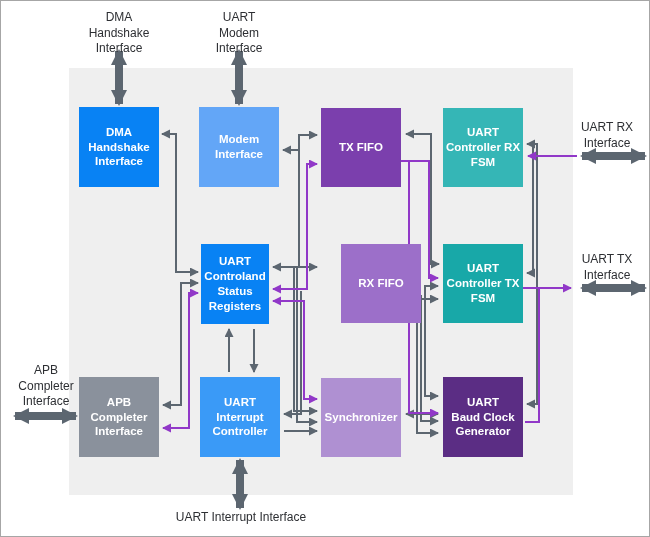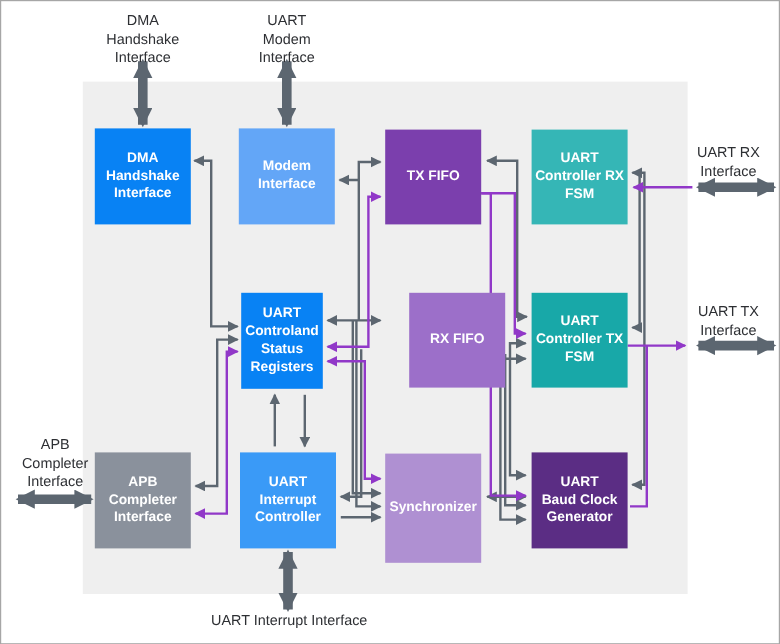--- a/index.html
+++ b/index.html
@@ -99,21 +99,21 @@
   <div class="block" style="left: 320px; top: 243px; width: 80px; height: 79px; background: rgb(156, 111, 201); margin-left: 20px;">RX FIFO</div>
   <div class="block" style="left: 442px; top: 243px; width: 80px; height: 79px; background: rgb(24, 168, 168);">UART
 Controller TX
 FSM</div>
   <div class="block" style="left: 78px; top: 376px; width: 80px; height: 80px; background: rgb(138, 145, 156);">APB
 Completer
 Interface</div>
   <div class="block" style="left: 199px; top: 376px; width: 80px; height: 80px; background: rgb(58, 154, 247);">UART
 Interrupt
 Controller</div>
-  <div class="block" style="left: 320px; top: 377px; width: 80px; height: 91px; background: rgb(175, 144, 210);">Synchronizer</div>
+  <div class="block" style="left: 320px; top: 377px; width: 80px; height: 79px; background: rgb(175, 144, 210);">Synchronizer</div>
   <div class="block" style="left: 442px; top: 376px; width: 80px; height: 80px; background: rgb(91, 45, 132);">UART
 Baud Clock
 Generator</div>
 
   <div class="ext-label" style="left:63px;top:9px;width:110px;">DMA
 Handshake
 Interface</div>
   <div class="ext-label" style="left:183px;top:9px;width:110px;">UART
 Modem
 Interface</div>

